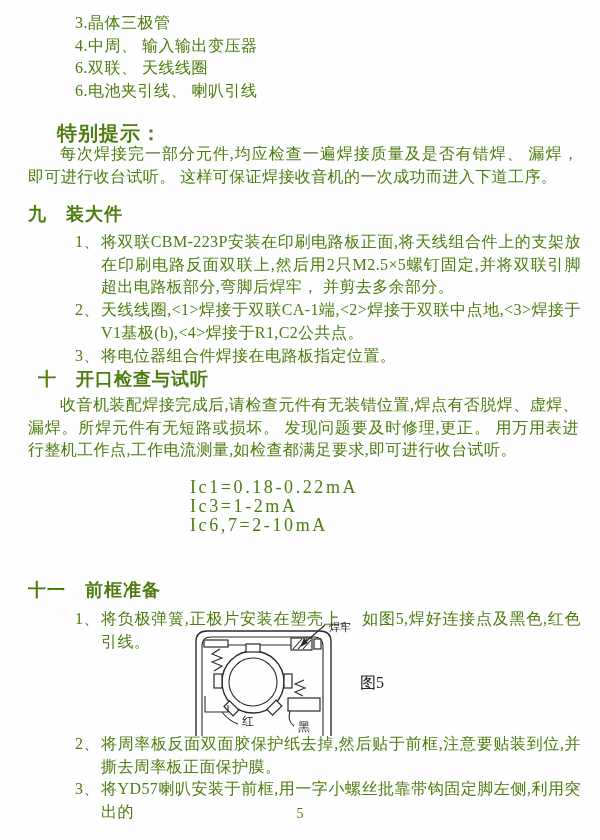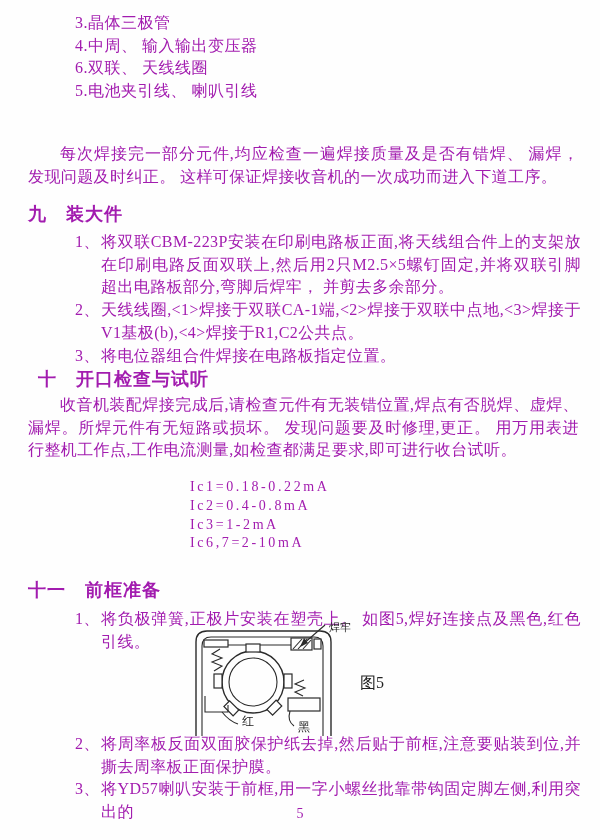--- a/index.html
+++ b/index.html
@@ -2,21 +2,21 @@
 <html><head>
 <meta charset="utf-8">
 <style>
   html, body { margin: 0; padding: 0; background: #e8e8e8; }
   .page {
     position: relative;
     width: 600px;
     height: 840px;
     margin: 0 auto;
     background: #fefefe;
-    color: #a21caf;
+    color: #4d7c0f;
     font-family: "Liberation Serif", serif;
     overflow: hidden;
   }
   .abs { position: absolute; }
 
   
   .parts-list { left: 75px; top: 12px; font-size: 16px; line-height: 22.6px; letter-spacing: 0.5px; }
 
   
   .note-heading {
@@ -49,21 +49,21 @@
   .item { position: relative; padding-left: 26px; }
   .item .num { position: absolute; left: 0; top: 0; }
 
   .sec11-item1 { top: 608px; }
   .sec11-item2 { top: 733px; }
   .sec11-item3 { top: 778px; }
 
   
   .current-values {
     left: 190px; top: 478px;
-    font-size: 14px; line-height: 18.8px;
+    font-size: 18px; line-height: 18.8px;
     letter-spacing: 2.6px;
   }
 
   
   .figure-wrap { left: 188px; top: 618px; width: 240px; height: 128px; }
   .figure-wrap svg { display: block; }
   .fig-line { fill: none; stroke: #2b2b2b; stroke-width: 1.4; }
   .fig-thin { fill: none; stroke: #2b2b2b; stroke-width: 1.1; }
   .fig-fillw { fill: #fefefe; stroke: #2b2b2b; stroke-width: 1.2; }
   .fig-text { fill: #222; font-family: "Liberation Serif", serif; }
@@ -73,44 +73,44 @@
 </style>
 </head>
 <body>
 
 <div class="page">
 
   <div class="abs parts-list">
     <div>3.晶体三极管</div>
     <div>4.中周、 输入输出变压器</div>
     <div>6.双联、 天线线圈</div>
-    <div>5.电池夹引线、 喇叭引线</div>
+    <div>6.电池夹引线、 喇叭引线</div>
   </div>
 
-  <div class="abs body-par note-body">每次焊接完一部分元件,均应检查一遍焊接质量及是否有错焊、 漏焊， 发现问题及时纠正。 这样可保证焊接收音机的一次成功而进入下道工序。</div>
+  <div class="abs note-heading">特别提示：</div>
+  <div class="abs body-par note-body">每次焊接完一部分元件,均应检查一遍焊接质量及是否有错焊、 漏焊， 即可进行收台试听。 这样可保证焊接收音机的一次成功而进入下道工序。</div>
 
   <div class="abs sec-heading sec9-heading">九　装大件</div>
   <div class="abs items sec9-items">
     <div class="item">
       <span class="num">1、</span><span>将双联CBM-223P安装在印刷电路板正面,将天线组合件上的支架放在印刷电路反面双联上,然后用2只M2.5×5螺钉固定,并将双联引脚超出电路板部分,弯脚后焊牢， 并剪去多余部分。</span>
     </div>
     <div class="item">
       <span class="num">2、</span><span>天线线圈,&lt;1&gt;焊接于双联CA-1端,&lt;2&gt;焊接于双联中点地,&lt;3&gt;焊接于V1基极(b),&lt;4&gt;焊接于R1,C2公共点。</span>
     </div>
     <div class="item">
       <span class="num">3、</span><span>将电位器组合件焊接在电路板指定位置。</span>
     </div>
   </div>
 
   <div class="abs sec-heading sec10-heading">十　开口检查与试听</div>
   <div class="abs body-par sec10-body">收音机装配焊接完成后,请检查元件有无装错位置,焊点有否脱焊、虚焊、漏焊。所焊元件有无短路或损坏。 发现问题要及时修理,更正。 用万用表进行整机工作点,工作电流测量,如检查都满足要求,即可进行收台试听。</div>
 
   <div class="abs current-values">
     <div>Ic1=0.18-0.22mA</div>
-    <div>Ic2=0.4-0.8mA</div>
     <div>Ic3=1-2mA</div>
     <div>Ic6,7=2-10mA</div>
   </div>
 
   <div class="abs sec-heading sec11-heading">十一　前框准备</div>
 
   <div class="abs items sec11-item1">
     <div class="item">
       <span class="num">1、</span><span>将负极弹簧,正极片安装在塑壳上。 如图5,焊好连接点及黑色,红色引线。</span>
     </div>

